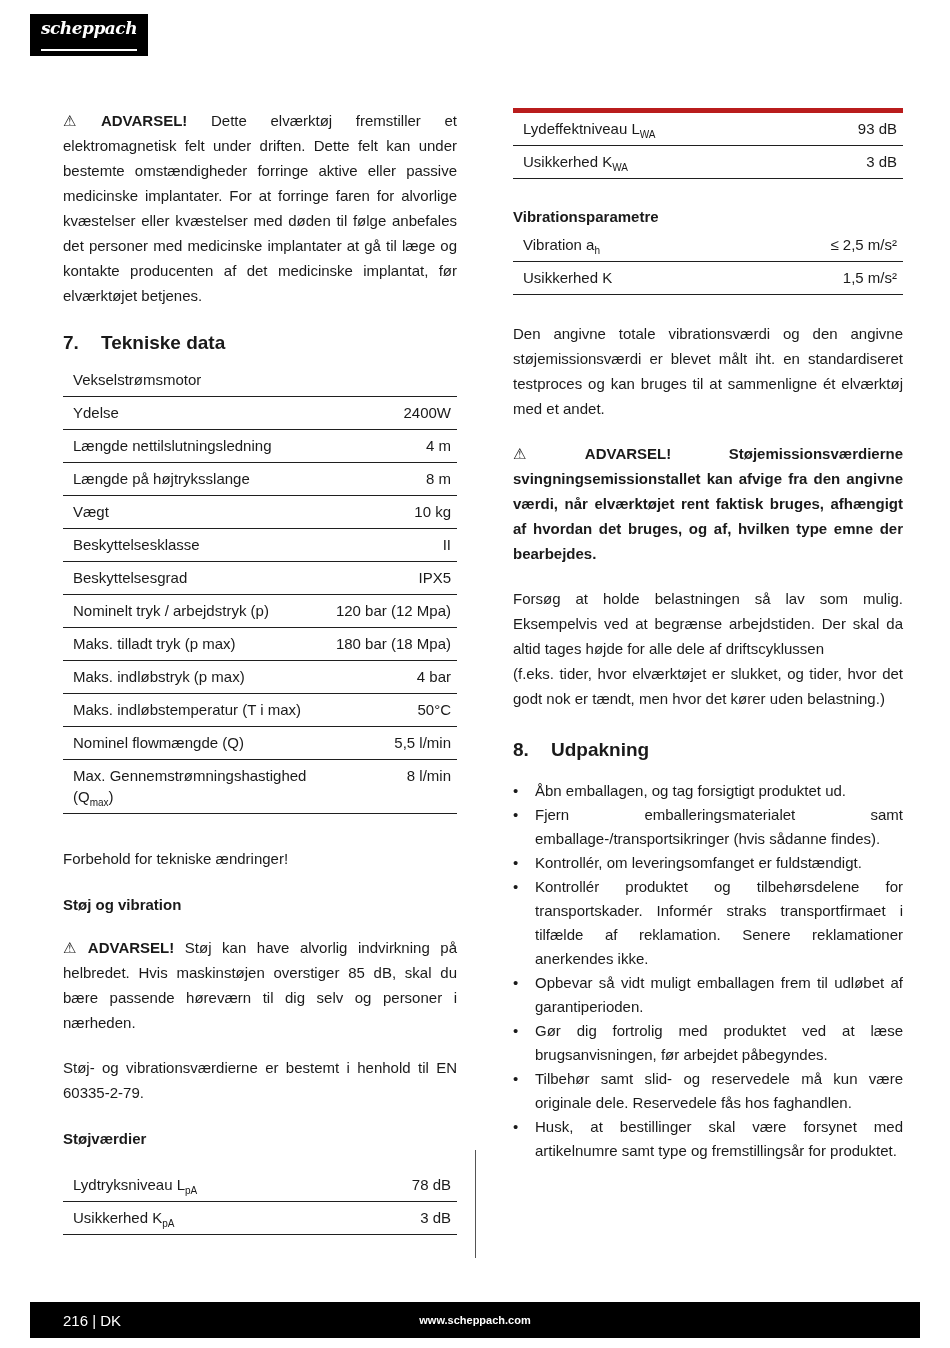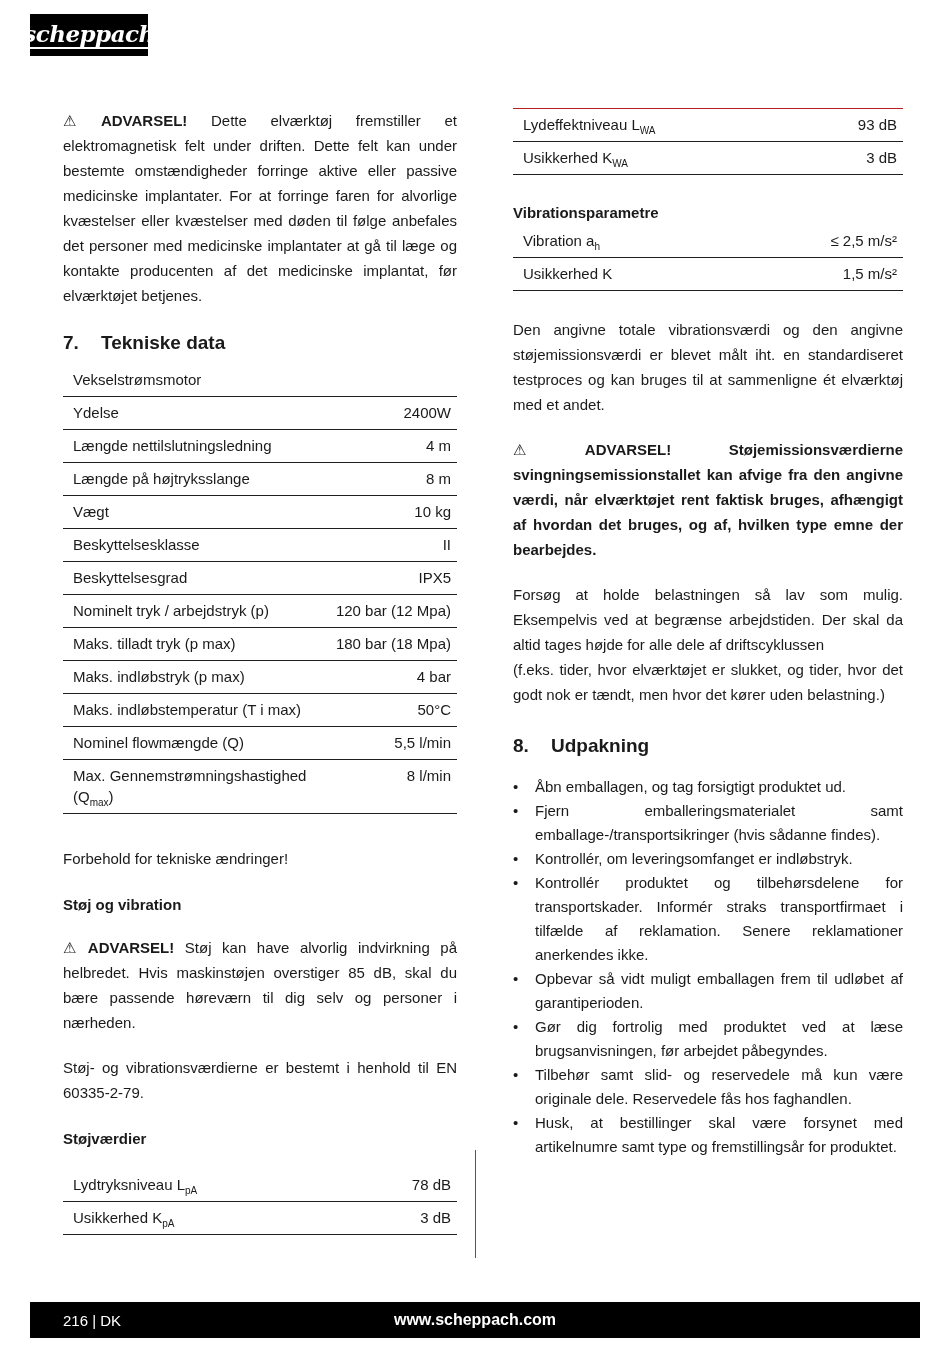--- a/index.html
+++ b/index.html
@@ -10,42 +10,42 @@
     color:#1a1a1a; font-size:15px;
   }
 
   
   .logo-box {
     position:absolute; top:14px; left:30px; width:118px; height:42px;
     background:#000; display:flex; align-items:center; justify-content:center;
   }
   .logo-text {
     font-family:"DejaVu Serif",serif; font-style:italic; font-weight:bold;
-    font-size:23px; color:#fff; line-height:1; padding-bottom:2px;
+    font-size:17px; color:#fff; line-height:1; padding-bottom:12px;
     border-bottom:2px solid #fff; letter-spacing:-0.5px;
   }
 
   
   .columns { display:flex; gap:56px; padding:108px 63px 0 63px; align-items:flex-start; }
   .col-left { width:394px; flex:none; }
   .col-right { width:390px; flex:none; }
 
   .para { margin:0; text-align:justify; line-height:25px; }
   .para.left-align { text-align:left; }
   .para .lead { font-weight:bold; }
   .para.bold { font-weight:bold; }
   .warn-icon { font-weight:bold; margin-right:5px; }
 
   .section-heading { margin:22px 0 0 0; font-size:19px; font-weight:bold; line-height:26px; }
   .section-heading .num { display:inline-block; width:38px; }
   .subheading { margin:22px 0 0 0; font-size:15px; font-weight:bold; line-height:24px; }
 
   
   .dtable { margin-top:8px; }
-  .dtable.topline { border-top:1px solid #b91c1c; }
+  .dtable.topline { border-top:5px solid #b91c1c; }
   .trow {
     display:flex; justify-content:space-between; align-items:flex-start;
     border-bottom:1px solid #1f1f1f; padding:5px 6px 6px 10px;
   }
   .tl { line-height:21px; max-width:252px; }
   .tv { line-height:21px; text-align:right; max-width:150px; }
   .tech .tv { max-width:125px; }
   sub { font-size:10px; line-height:0; }
 
   .mt8  { margin-top:8px; }
@@ -66,21 +66,21 @@
   .col-divider { position:absolute; left:475px; top:1150px; width:1px; height:108px; background:#555; }
 
   
   .footer {
     position:absolute; left:30px; right:30px; bottom:10px; height:36px;
     background:#000; color:#fff; display:flex; align-items:center;
   }
   .page-num { margin-left:33px; font-size:15px; position:relative; z-index:2; }
   .site {
     position:absolute; left:0; right:0; text-align:center;
-    font-weight:bold; font-size:16px; z-index:1;
+    font-weight:bold; font-size:11px; z-index:1;
   }
 </style>
 </head>
 <body>
 
 <div class="page">
 
   <div class="logo-box">
     <span class="logo-text">scheppach</span>
   </div>
@@ -209,21 +209,21 @@
         <li class="bitem">
             <span class="bullet">•</span>
             <span class="btext">Åbn emballagen, og tag forsigtigt produktet ud.</span>
           </li>
         <li class="bitem">
             <span class="bullet">•</span>
             <span class="btext">Fjern emballeringsmaterialet samt emballage-/transportsikringer (hvis sådanne findes).</span>
           </li>
         <li class="bitem">
             <span class="bullet">•</span>
-            <span class="btext">Kontrollér, om leveringsomfanget er indløbstryk.</span>
+            <span class="btext">Kontrollér, om leveringsomfanget er fuldstændigt.</span>
           </li>
         <li class="bitem">
             <span class="bullet">•</span>
             <span class="btext">Kontrollér produktet og tilbehørsdelene for transportskader. Informér straks transportfirmaet i tilfælde af reklamation. Senere reklamationer anerkendes ikke.</span>
           </li>
         <li class="bitem">
             <span class="bullet">•</span>
             <span class="btext">Opbevar så vidt muligt emballagen frem til udløbet af garantiperioden.</span>
           </li>
         <li class="bitem">

